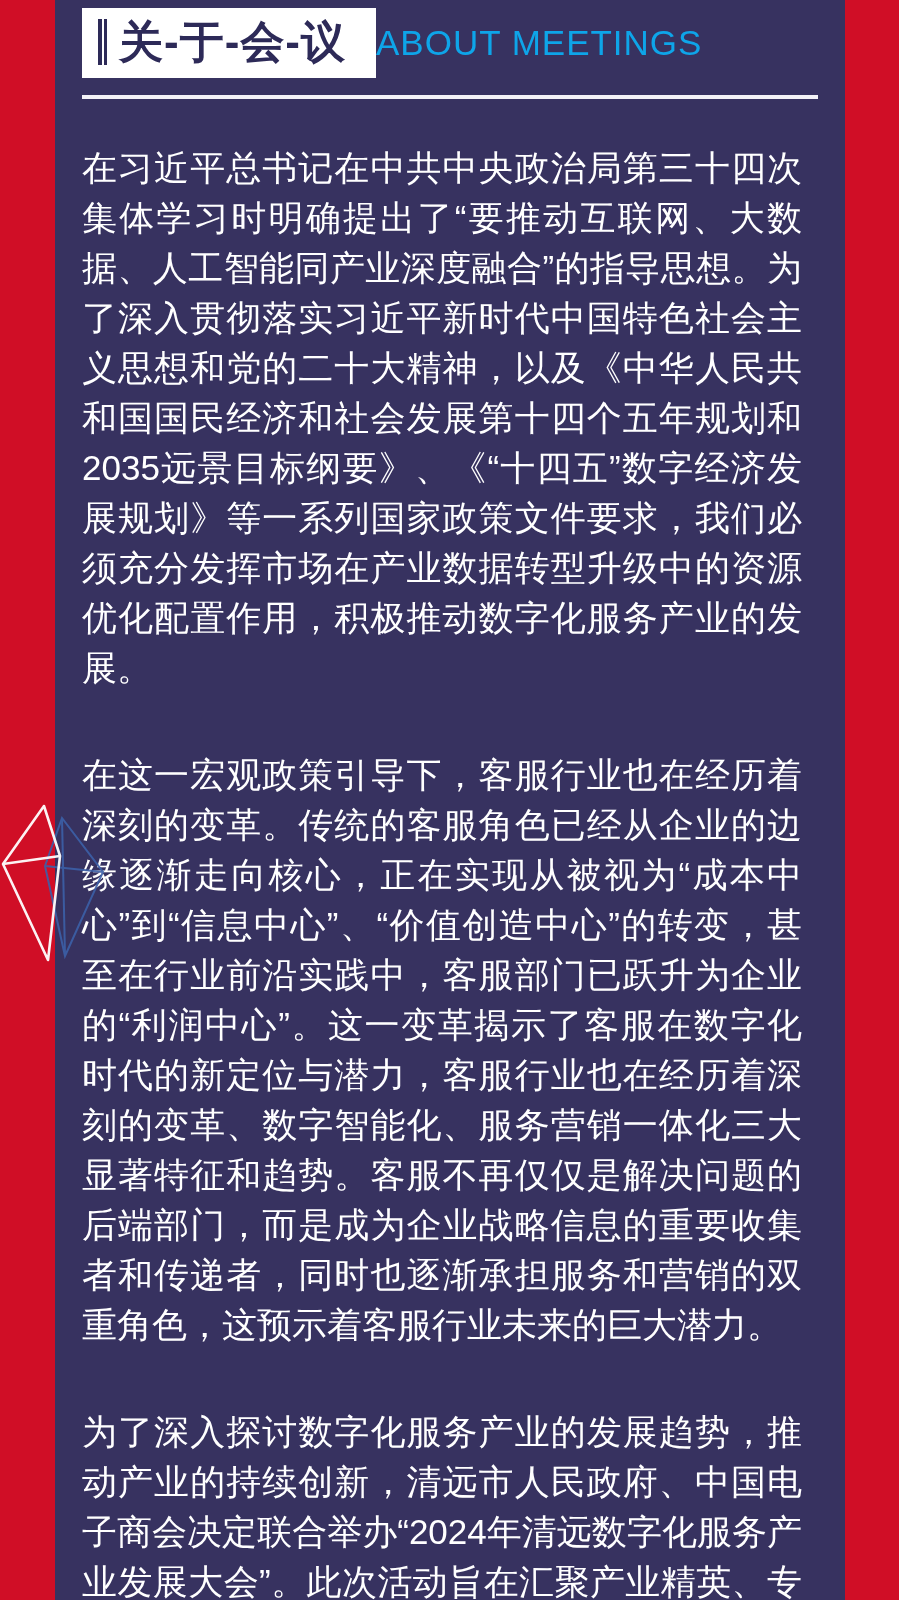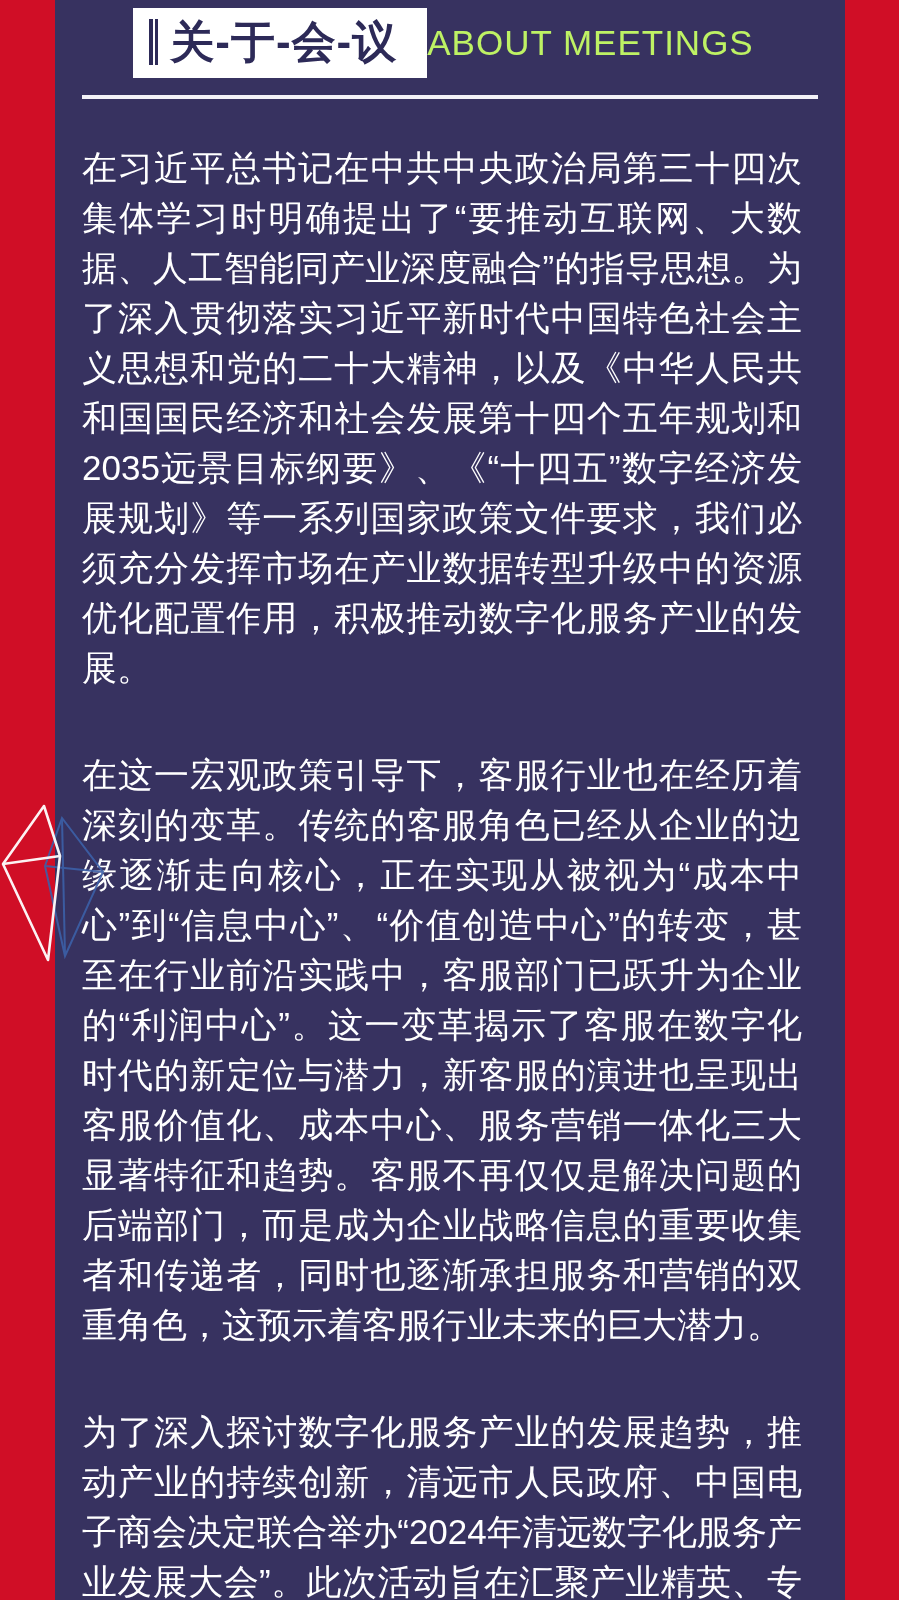--- a/index.html
+++ b/index.html
@@ -9,40 +9,40 @@
     font-family:"Liberation Sans","DejaVu Sans",sans-serif;
   }
   .stripe{position:absolute;top:0;height:1600px;}
   .stripe-left{left:0;width:55px;}
   .stripe-right{right:0;width:54px;}
   .content{
     position:absolute;left:55px;right:54px;top:0;height:1600px;
     padding:8px 27px 0 27px;box-sizing:border-box;
   }
   .header-row{
-    display:flex;justify-content:center;align-items:center;
+    display:flex;justify-content:flex-start;align-items:center;
   }
   .title-box{
     background:#ffffff;
     display:flex;align-items:center;
     padding:11px 30px 13px 16px;
     gap:12px;
   }
   .double-bar{
     width:9px;height:46px;
     border-left:4px solid #2d2a58;
     border-right:3px solid #2d2a58;
     box-sizing:border-box;
   }
   .title-text{
     font-size:44px;font-weight:700;color:#2d2a58;
     letter-spacing:1px;white-space:nowrap;line-height:1;
   }
   .about-text{
-    color:#bef264;font-size:35px;font-weight:500;
+    color:#0ea5e9;font-size:35px;font-weight:500;
     letter-spacing:1px;margin-right:13px;white-space:nowrap;
   }
   .rule{
     height:4px;background:#f3f2f7;margin-top:17px;border:none;
   }
   .article{
     margin-top:44px;
     color:#ffffff;
     font-size:35px;line-height:50px;font-weight:500;
     text-align:justify;
@@ -66,21 +66,21 @@
       <span class="double-bar"></span>
       <span class="title-text">关-于-会-议</span>
     </div>
     <span class="about-text">ABOUT MEETINGS</span>
   </div>
 
   <hr class="rule">
 
   <div class="article">
     <p>在习近平总书记在中共中央政治局第三十四次集体学习时明确提出了“要推动互联网、大数据、人工智能同产业深度融合”的指导思想。为了深入贯彻落实习近平新时代中国特色社会主义思想和党的二十大精神，以及《中华人民共和国国民经济和社会发展第十四个五年规划和2035远景目标纲要》、《“十四五”数字经济发展规划》等一系列国家政策文件要求，我们必须充分发挥市场在产业数据转型升级中的资源优化配置作用，积极推动数字化服务产业的发展。</p>
-    <p>在这一宏观政策引导下，客服行业也在经历着深刻的变革。传统的客服角色已经从企业的边缘逐渐走向核心，正在实现从被视为“成本中心”到“信息中心”、“价值创造中心”的转变，甚至在行业前沿实践中，客服部门已跃升为企业的“利润中心”。这一变革揭示了客服在数字化时代的新定位与潜力，新客服的演进也呈现出客服价值化、成本中心、服务营销一体化三大显著特征和趋势。客服不再仅仅是解决问题的后端部门，而是成为企业战略信息的重要收集者和传递者，同时也逐渐承担服务和营销的双重角色，这预示着客服行业未来的巨大潜力。</p>
+    <p>在这一宏观政策引导下，客服行业也在经历着深刻的变革。传统的客服角色已经从企业的边缘逐渐走向核心，正在实现从被视为“成本中心”到“信息中心”、“价值创造中心”的转变，甚至在行业前沿实践中，客服部门已跃升为企业的“利润中心”。这一变革揭示了客服在数字化时代的新定位与潜力，客服行业也在经历着深刻的变革、数字智能化、服务营销一体化三大显著特征和趋势。客服不再仅仅是解决问题的后端部门，而是成为企业战略信息的重要收集者和传递者，同时也逐渐承担服务和营销的双重角色，这预示着客服行业未来的巨大潜力。</p>
     <p>为了深入探讨数字化服务产业的发展趋势，推动产业的持续创新，清远市人民政府、中国电子商会决定联合举办“2024年清远数字化服务产业发展大会”。此次活动旨在汇聚产业精英、专家和政策制定者，共同探讨数字化服务产业的未来</p>
   </div>
 
 </div>
 
 <svg class="diamond-deco" viewBox="0 0 118 196" xmlns="http://www.w3.org/2000/svg">
 
   <g fill="none" stroke="#3c60a8" stroke-width="2" opacity="0.9">
     <polygon points="62,34 103,88 65,172 45,82"></polygon>
     <line x1="62" y1="34" x2="65" y2="172"></line>

